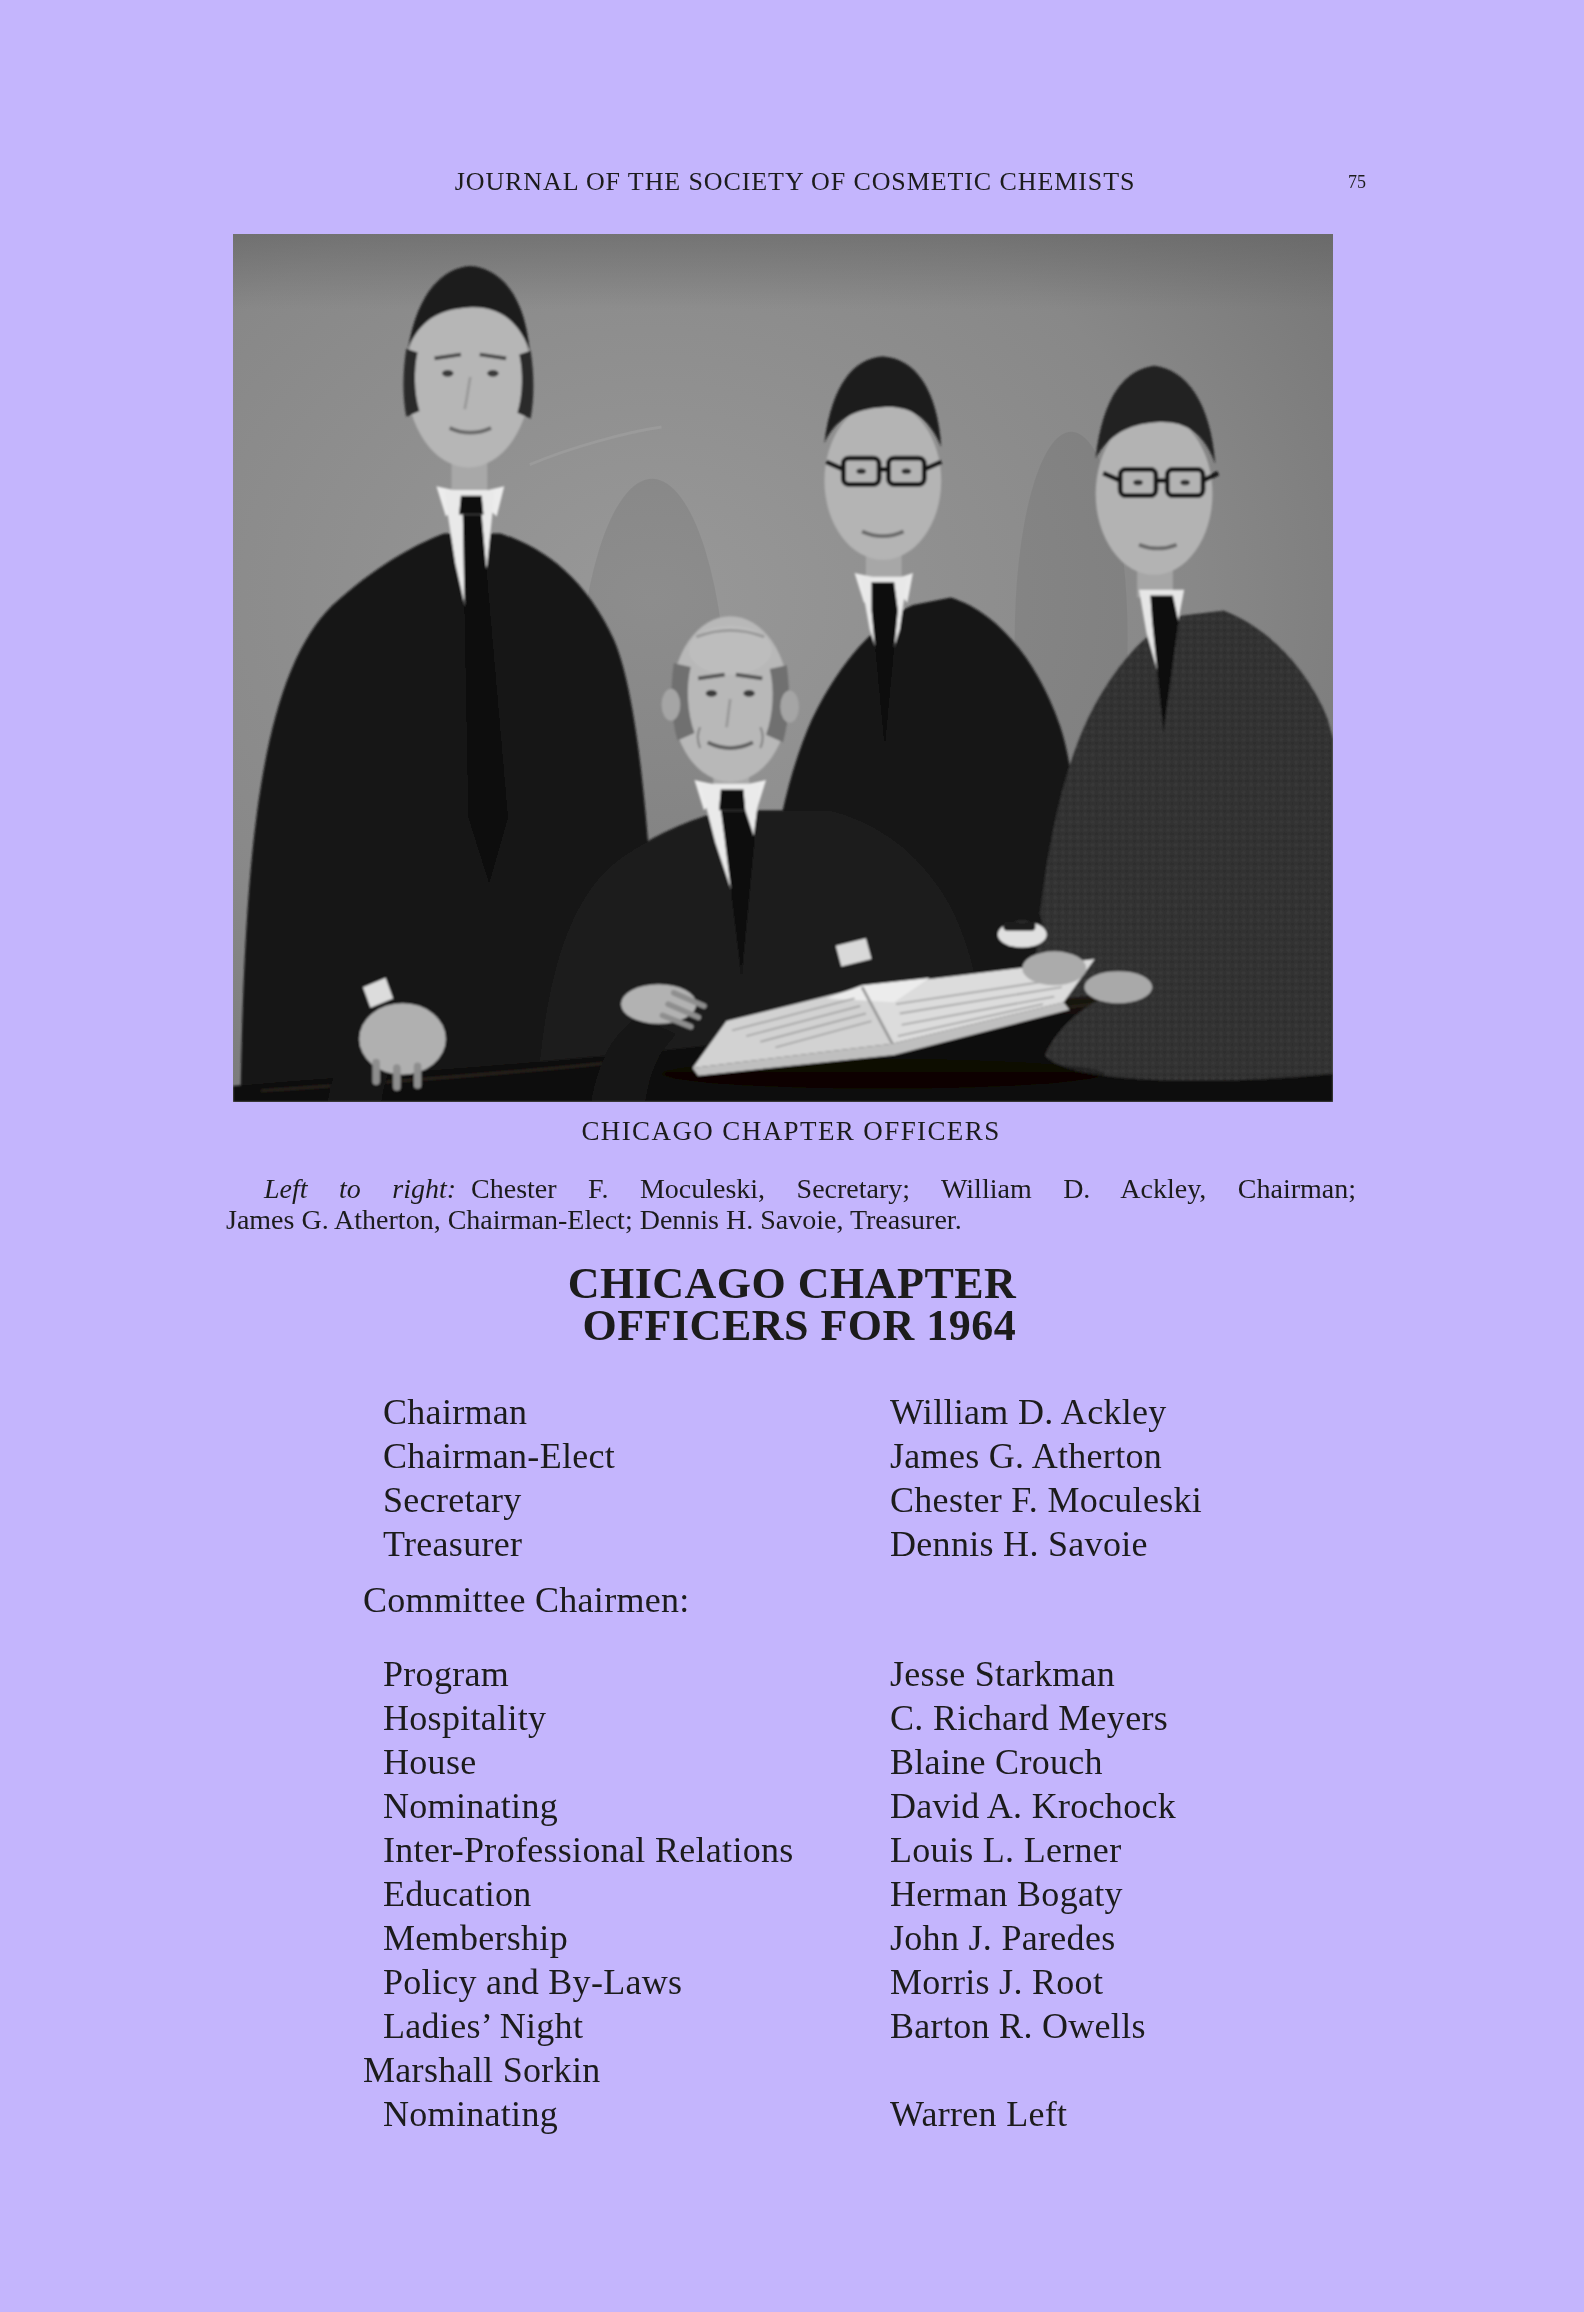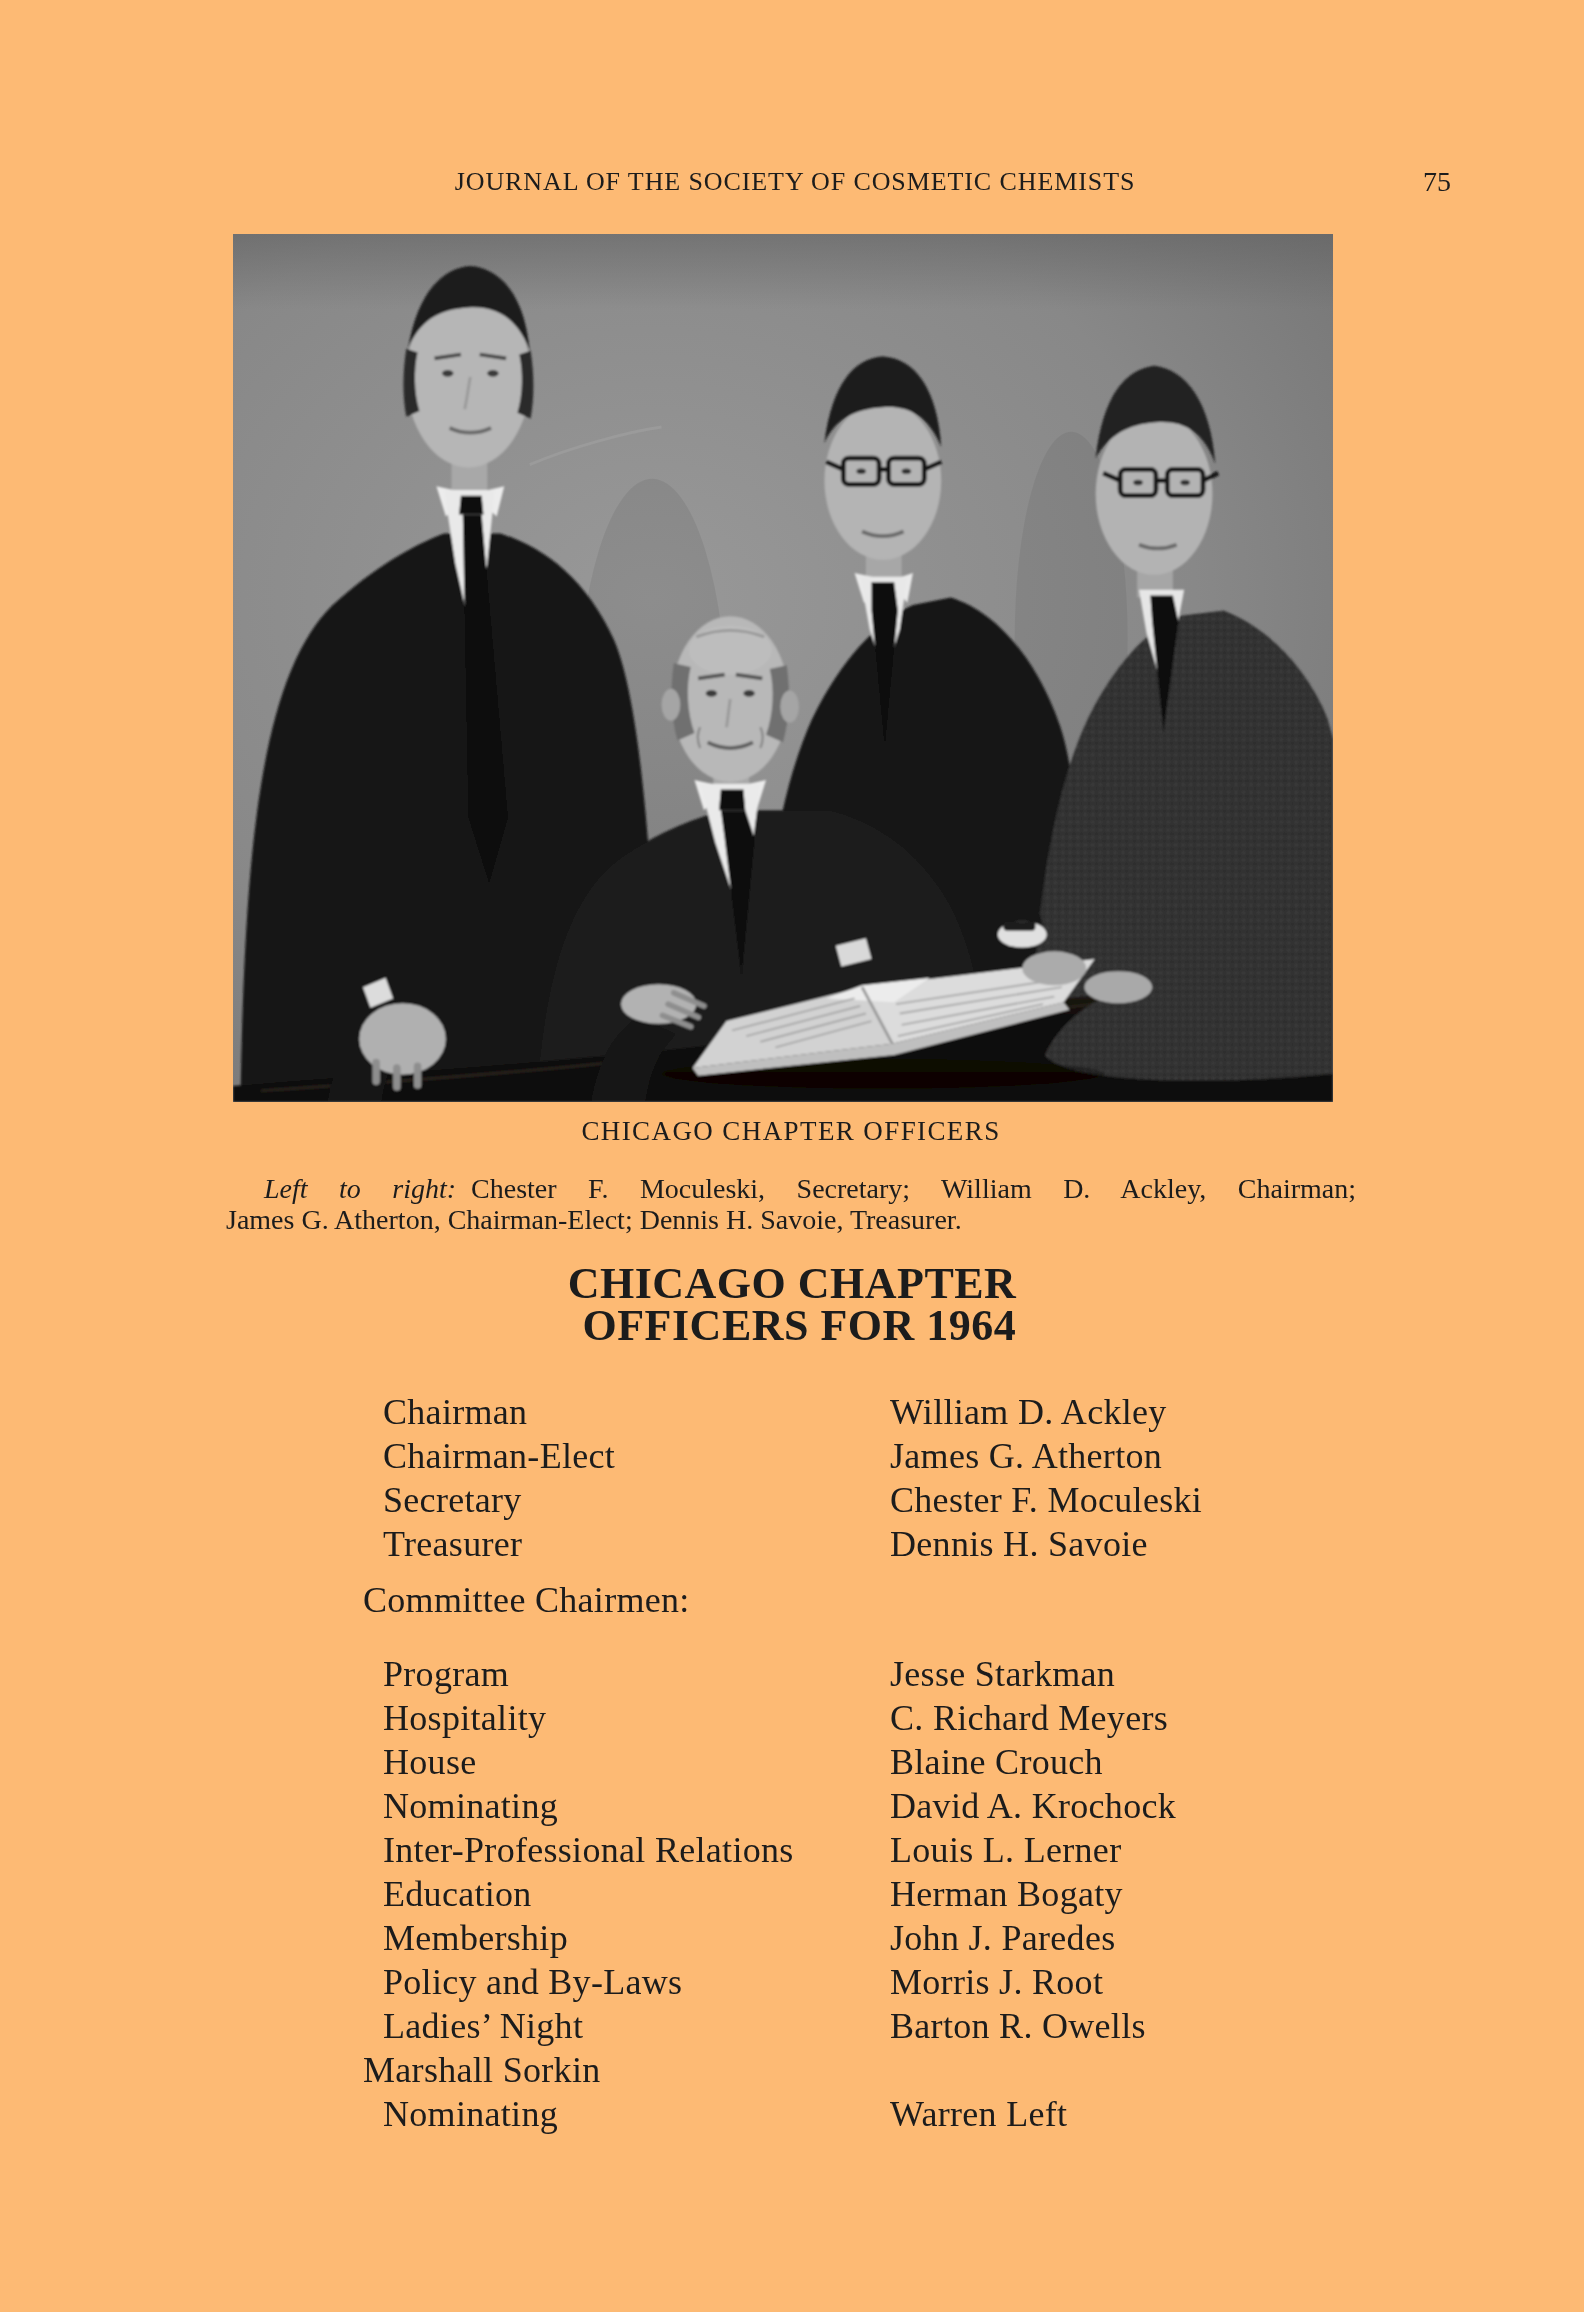--- a/index.html
+++ b/index.html
@@ -1,28 +1,28 @@
 <!DOCTYPE html>
 <html style="font-size:15px"><head>
 <meta charset="utf-8">
 <style>
   html,body { margin:0; padding:0; background:#e8e8e8; }
   .page {
     position:relative; width:1585px; height:2313px;
-    background:#fdba74; overflow:hidden;
+    background:#c4b5fd; overflow:hidden;
     font-family:"Liberation Serif","DejaVu Serif",serif;
     color:#1c1c1c;
   }
   .running-header {
     position:absolute; top:166px; left:795px; transform:translateX(-50%);
     font-size:26px; line-height:32px; letter-spacing:0.9px; white-space:nowrap;
   }
   .page-number {
-    position:absolute; top:166px; left:1423px;
-    font-size:28px; line-height:32px;
+    position:absolute; top:166px; left:1348px;
+    font-size:18px; line-height:32px;
   }
   .photo {
     position:absolute; left:233px; top:234px; width:1100px; height:868px;
     background:#858585; margin:0;
   }
   .photo svg { display:block; width:100%; height:100%; }
   .caption-title {
     position:absolute; top:1114px; left:791px; transform:translateX(-50%);
     font-size:27px; line-height:34px; letter-spacing:1.4px; white-space:nowrap;
   }

